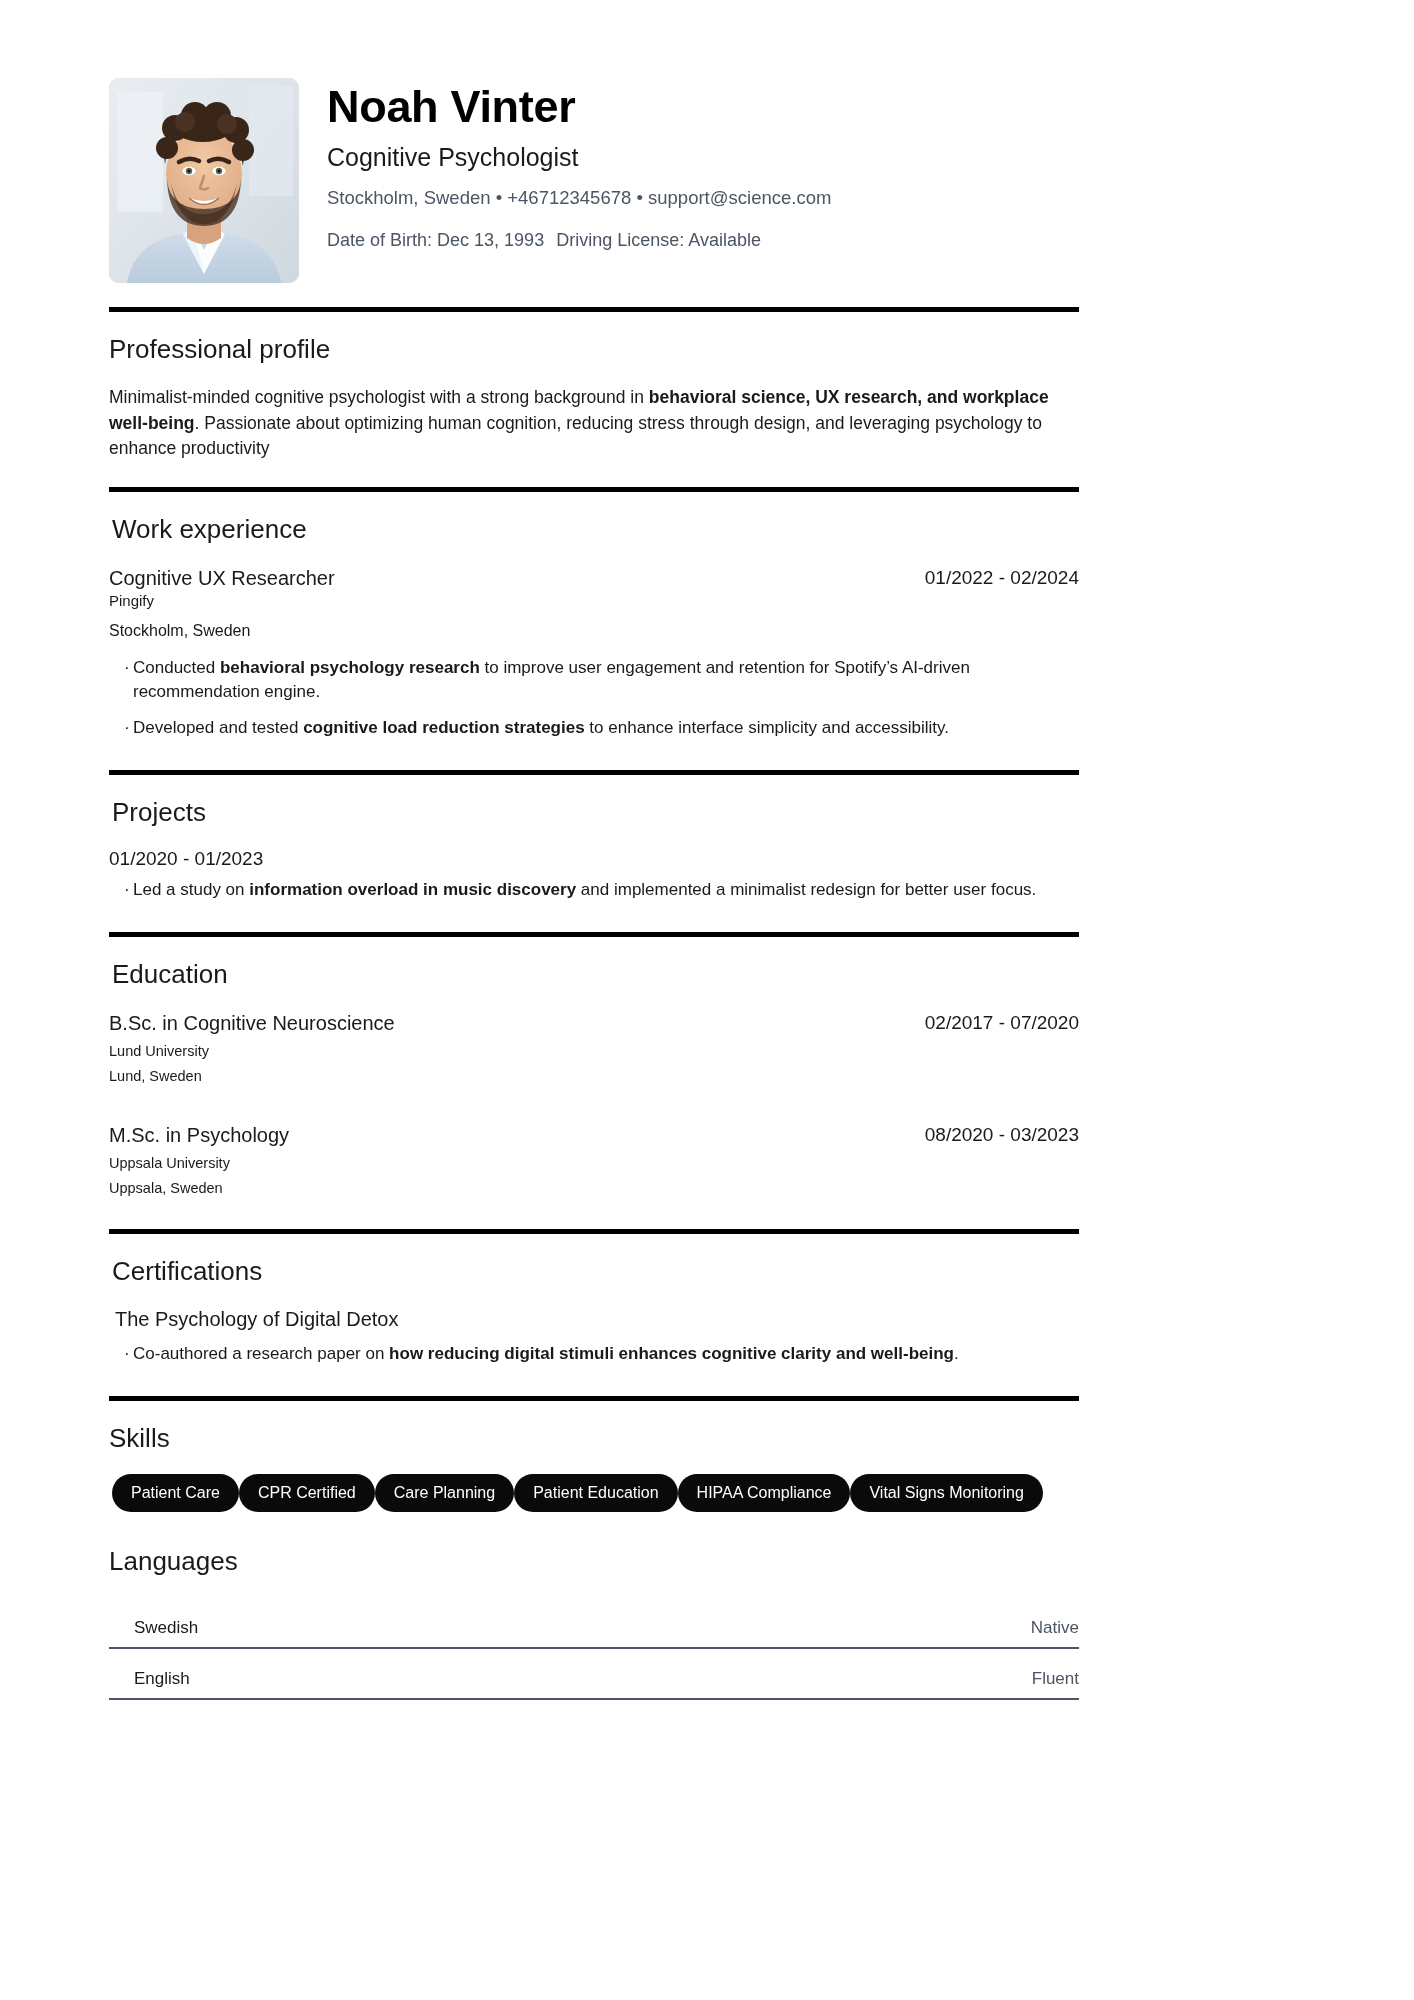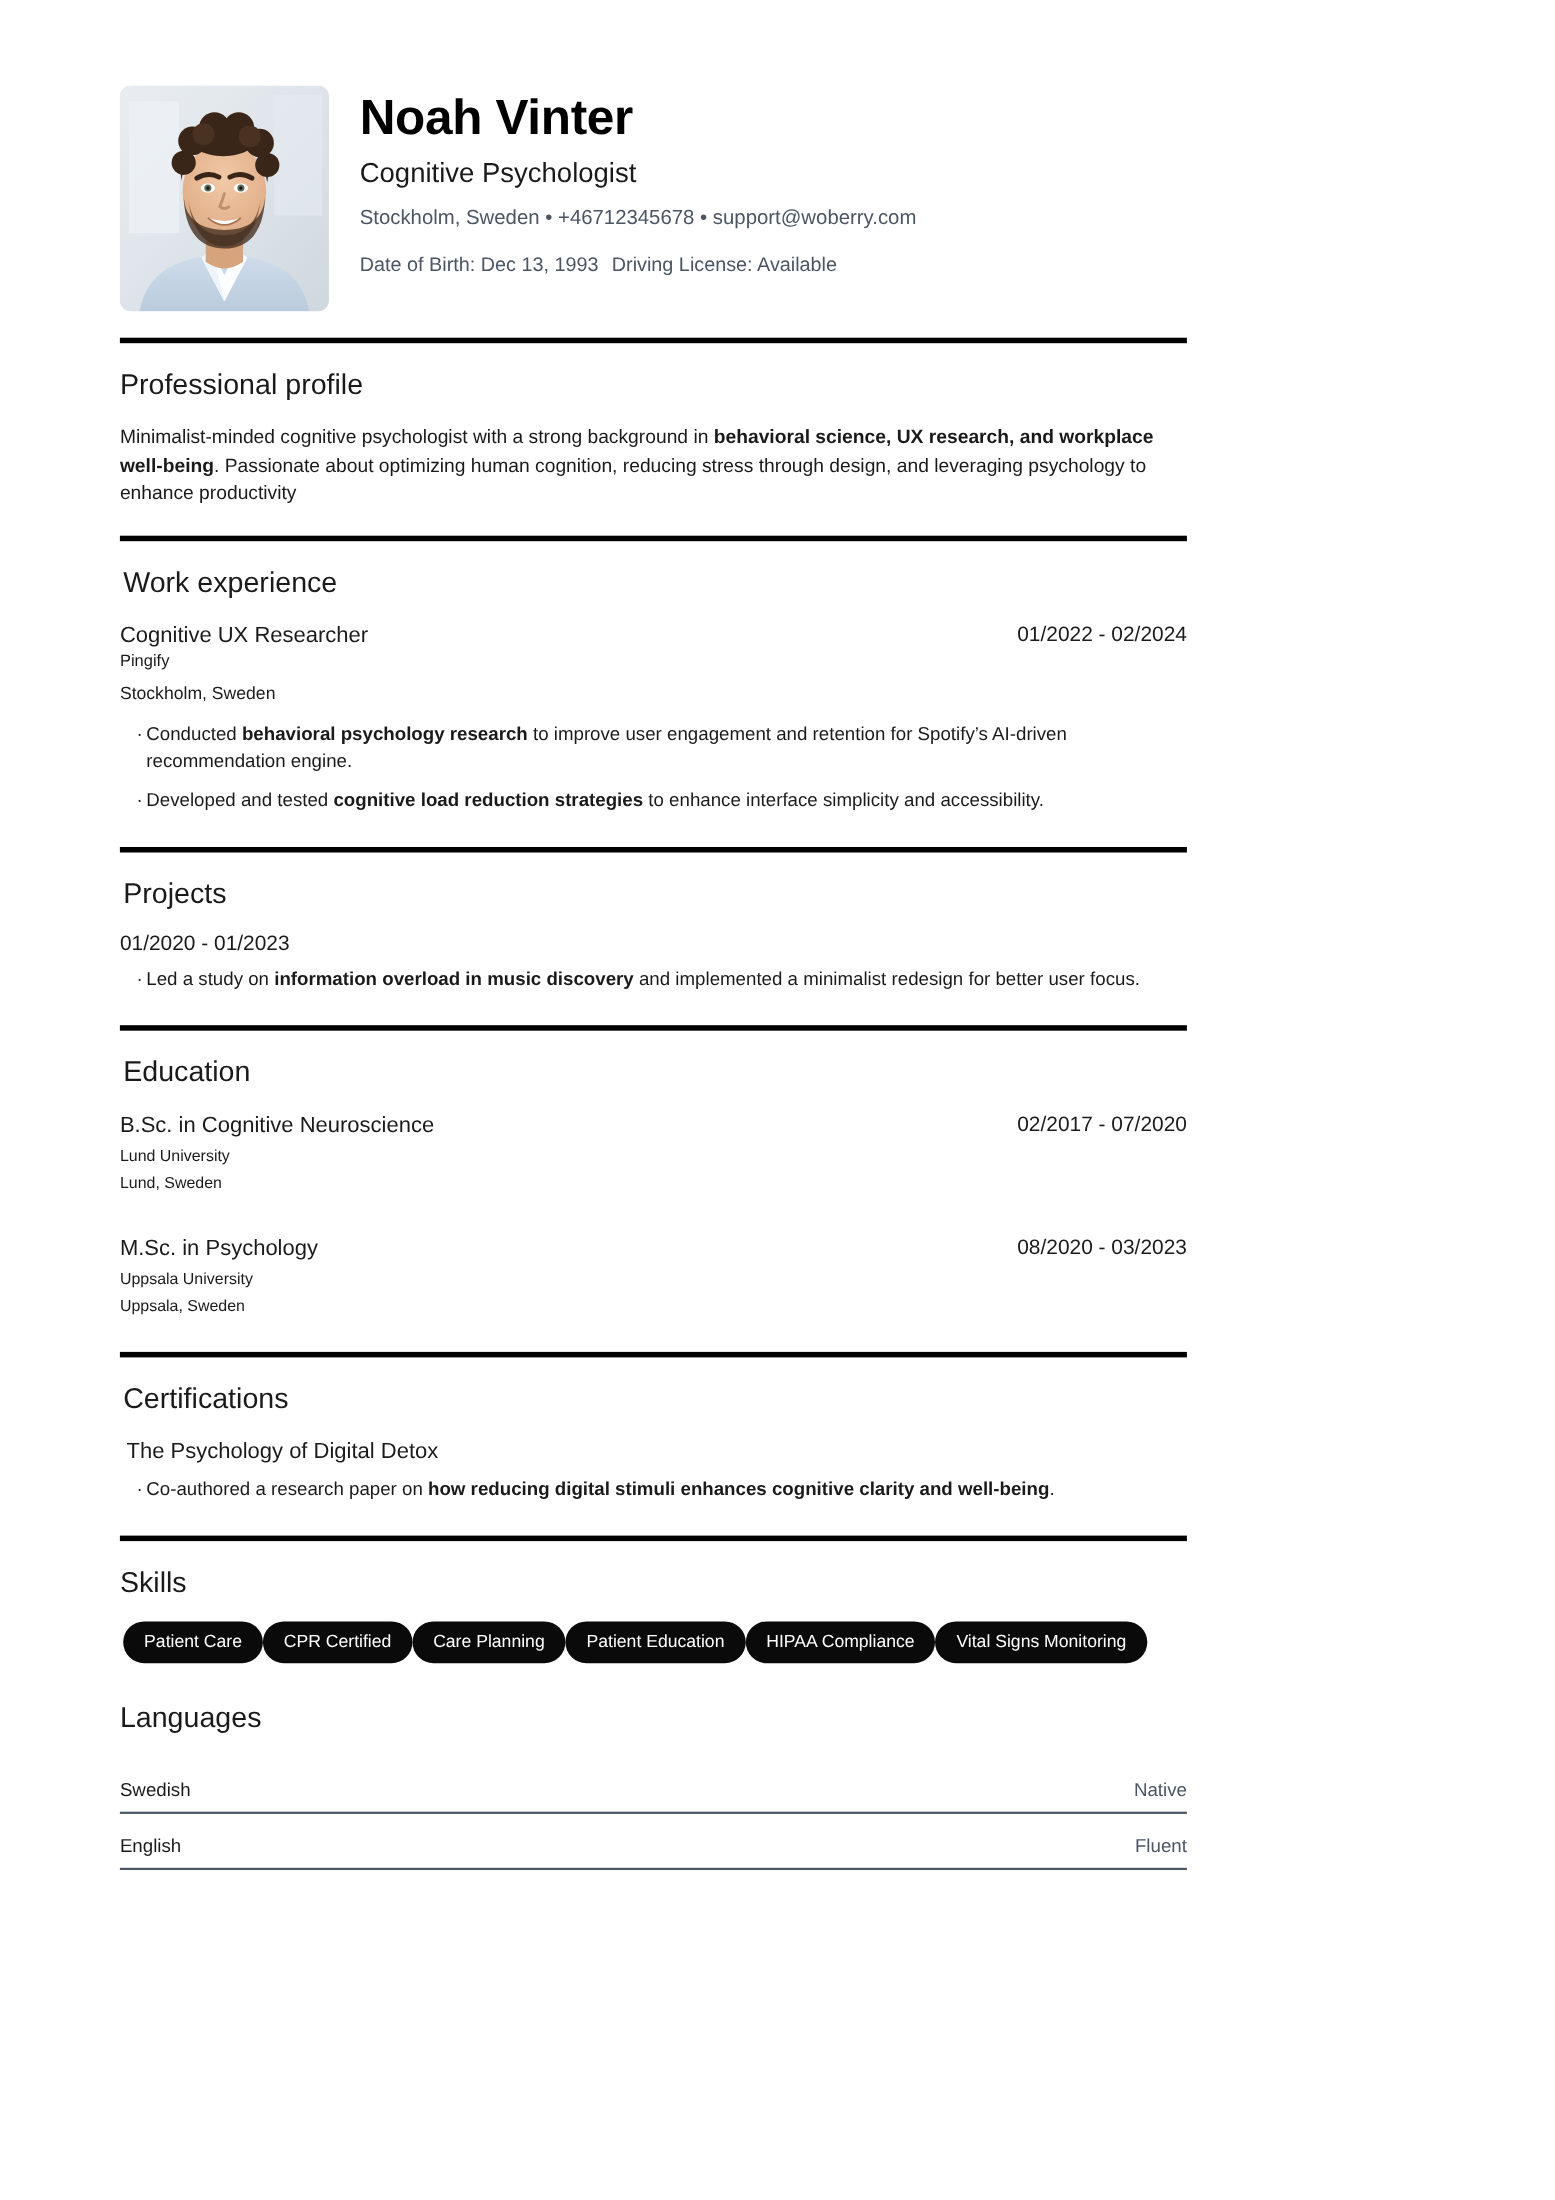--- a/index.html
+++ b/index.html
@@ -195,20 +195,21 @@
   .lang-row {
     display: flex;
     align-items: flex-end;
     justify-content: space-between;
     border-bottom: 2px solid #4b5563;
     padding: 20px 0 9px 0;
   }
   .lang-name {
     font-size: 17px;
     color: #1a1a1a;
+    margin-left: 25px;
   }
   .lang-level {
     font-size: 17px;
     color: #4b5563;
   }
 </style>
 </head>
 <body>
 
 <div class="page">
@@ -270,21 +271,21 @@
         <path d="M95 98 L91 110 Q95 113 99 110" stroke="#c18f6b" stroke-width="2.6" fill="none" stroke-linecap="round"></path>
 
         <path d="M80 120 Q95 133 110 120 Q95 126 80 120 Z" fill="#ffffff"></path>
         <path d="M80 120 Q95 133 110 120" stroke="#a8714f" stroke-width="1.6" fill="none"></path>
       </svg>
     </div>
 
     <div class="header-text">
       <div class="name">Noah Vinter</div>
       <div class="headline">Cognitive Psychologist</div>
-      <div class="contact-line"><span>Stockholm, Sweden</span> <span>•</span> <span>+46712345678</span> <span>•</span> <span>support@woberry.com</span></div>
+      <div class="contact-line"><span>Stockholm, Sweden</span> <span>•</span> <span>+46712345678</span> <span>•</span> <span>support@science.com</span></div>
       <div class="meta-line"><span>Date of Birth:</span> <span>Dec 13, 1993</span><span class="meta-gap"></span><span>Driving License:</span> <span>Available</span></div>
     </div>
   </div>
 
   <div class="rule"></div>
 
   <div class="section">
     <div class="section-title">Professional profile</div>
     <div class="section-body">
       <div class="profile-text"><span>Minimalist-minded cognitive psychologist with a strong background in </span><b>behavioral science, UX research, and workplace well-being</b><span>. Passionate about optimizing human cognition, reducing stress through design, and leveraging psychology to enhance productivity</span></div>

